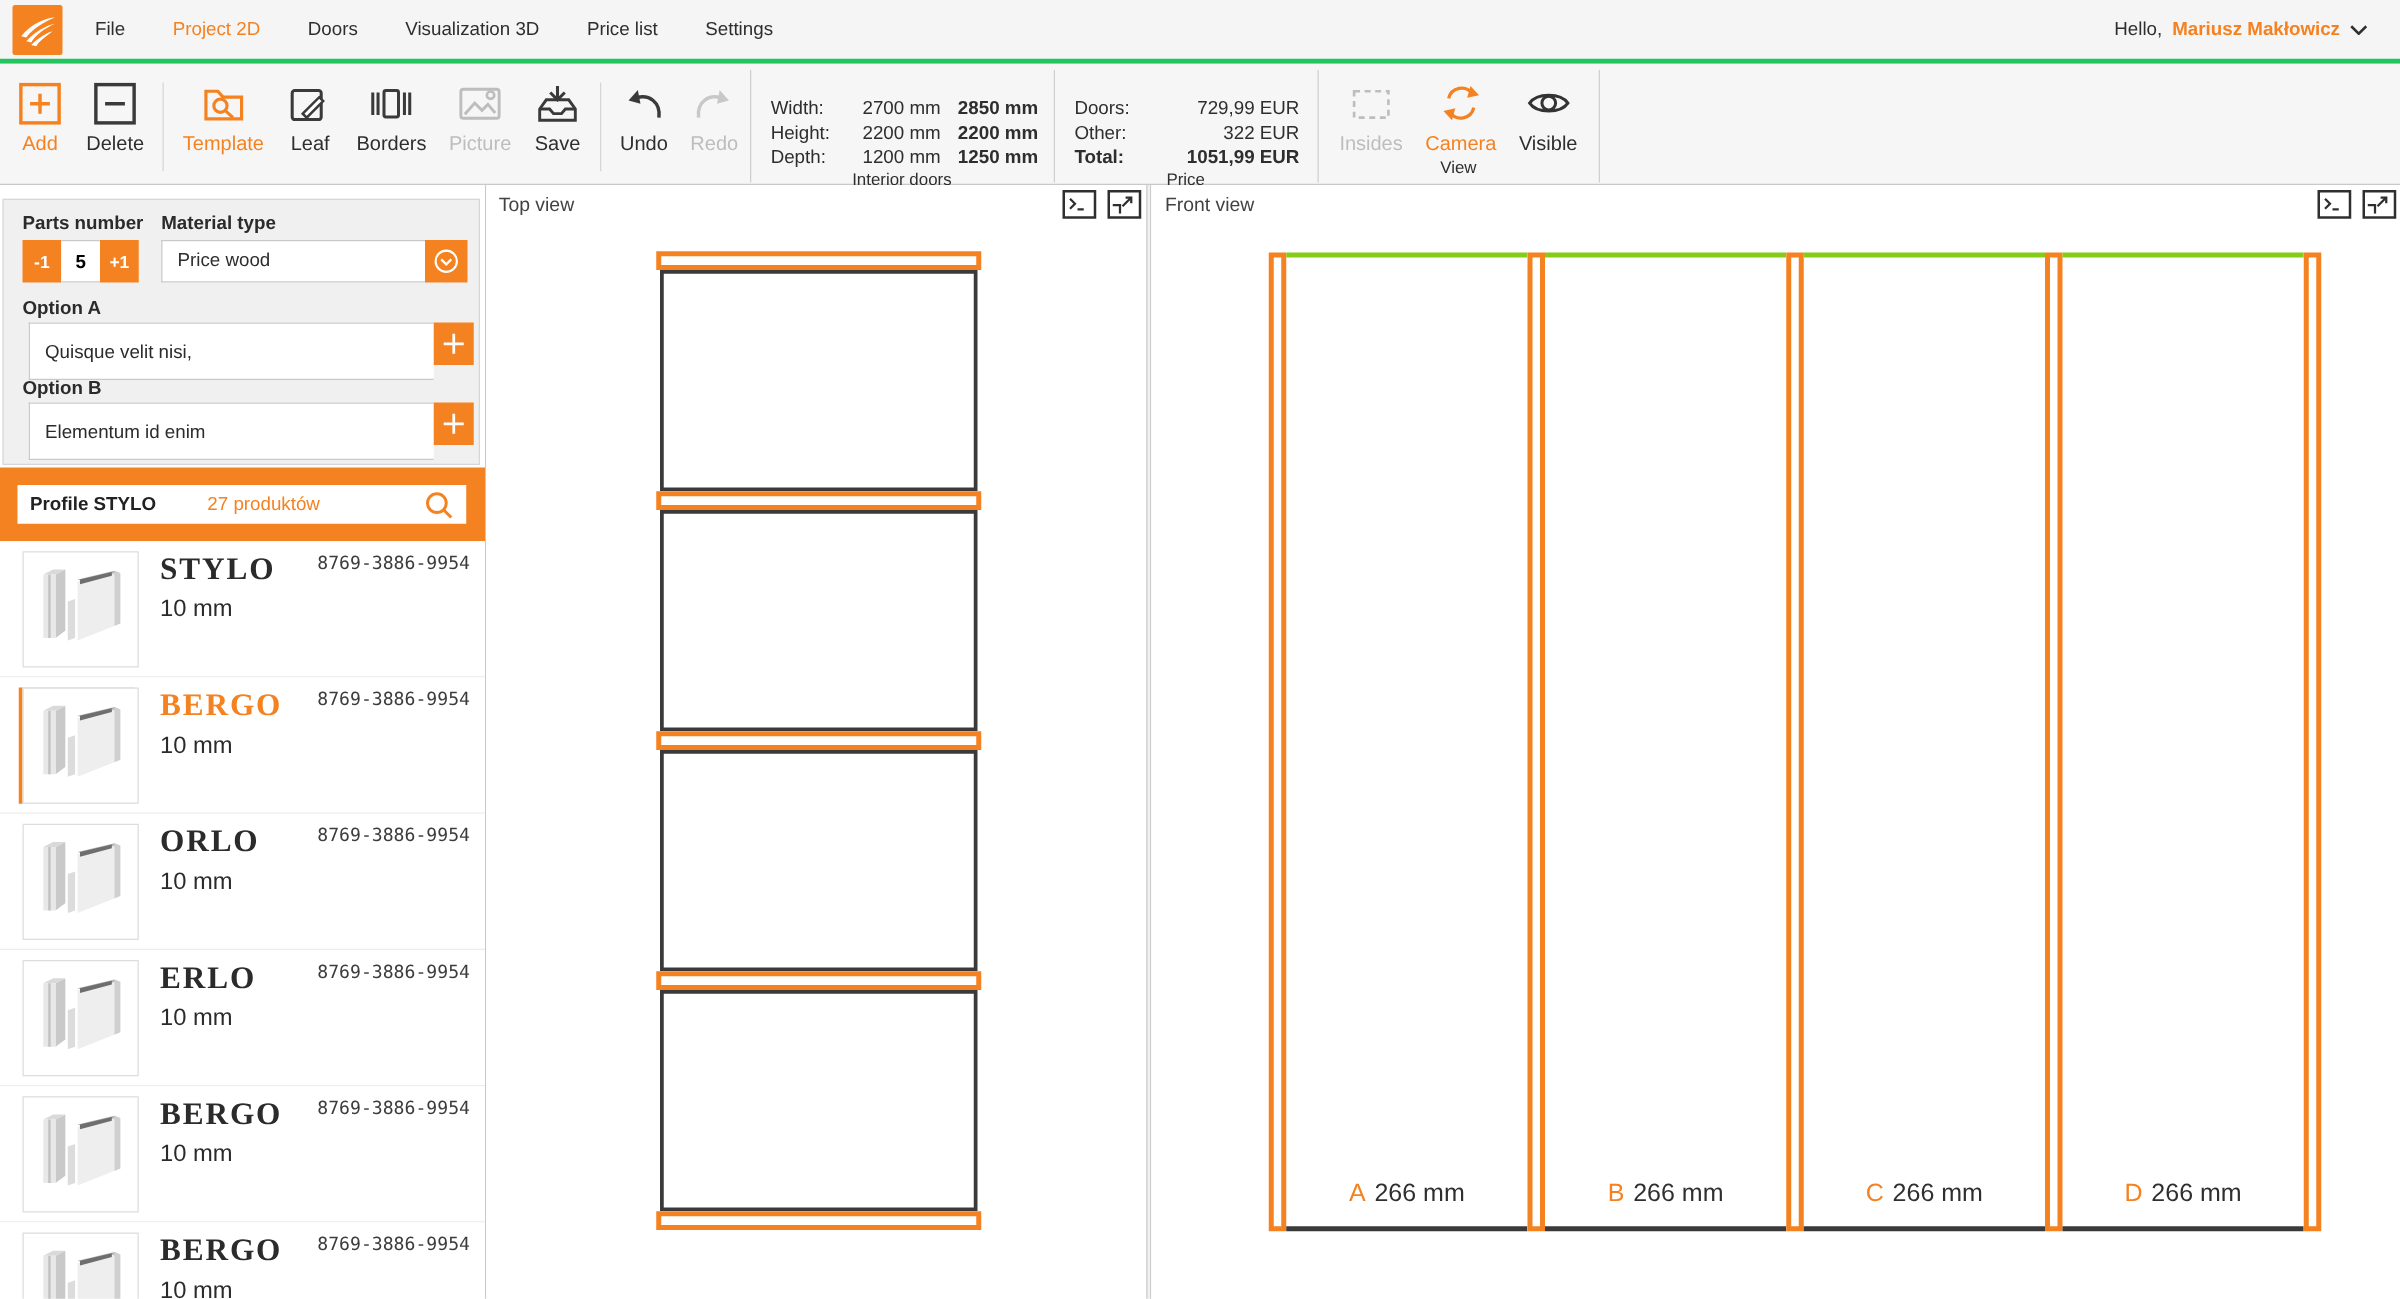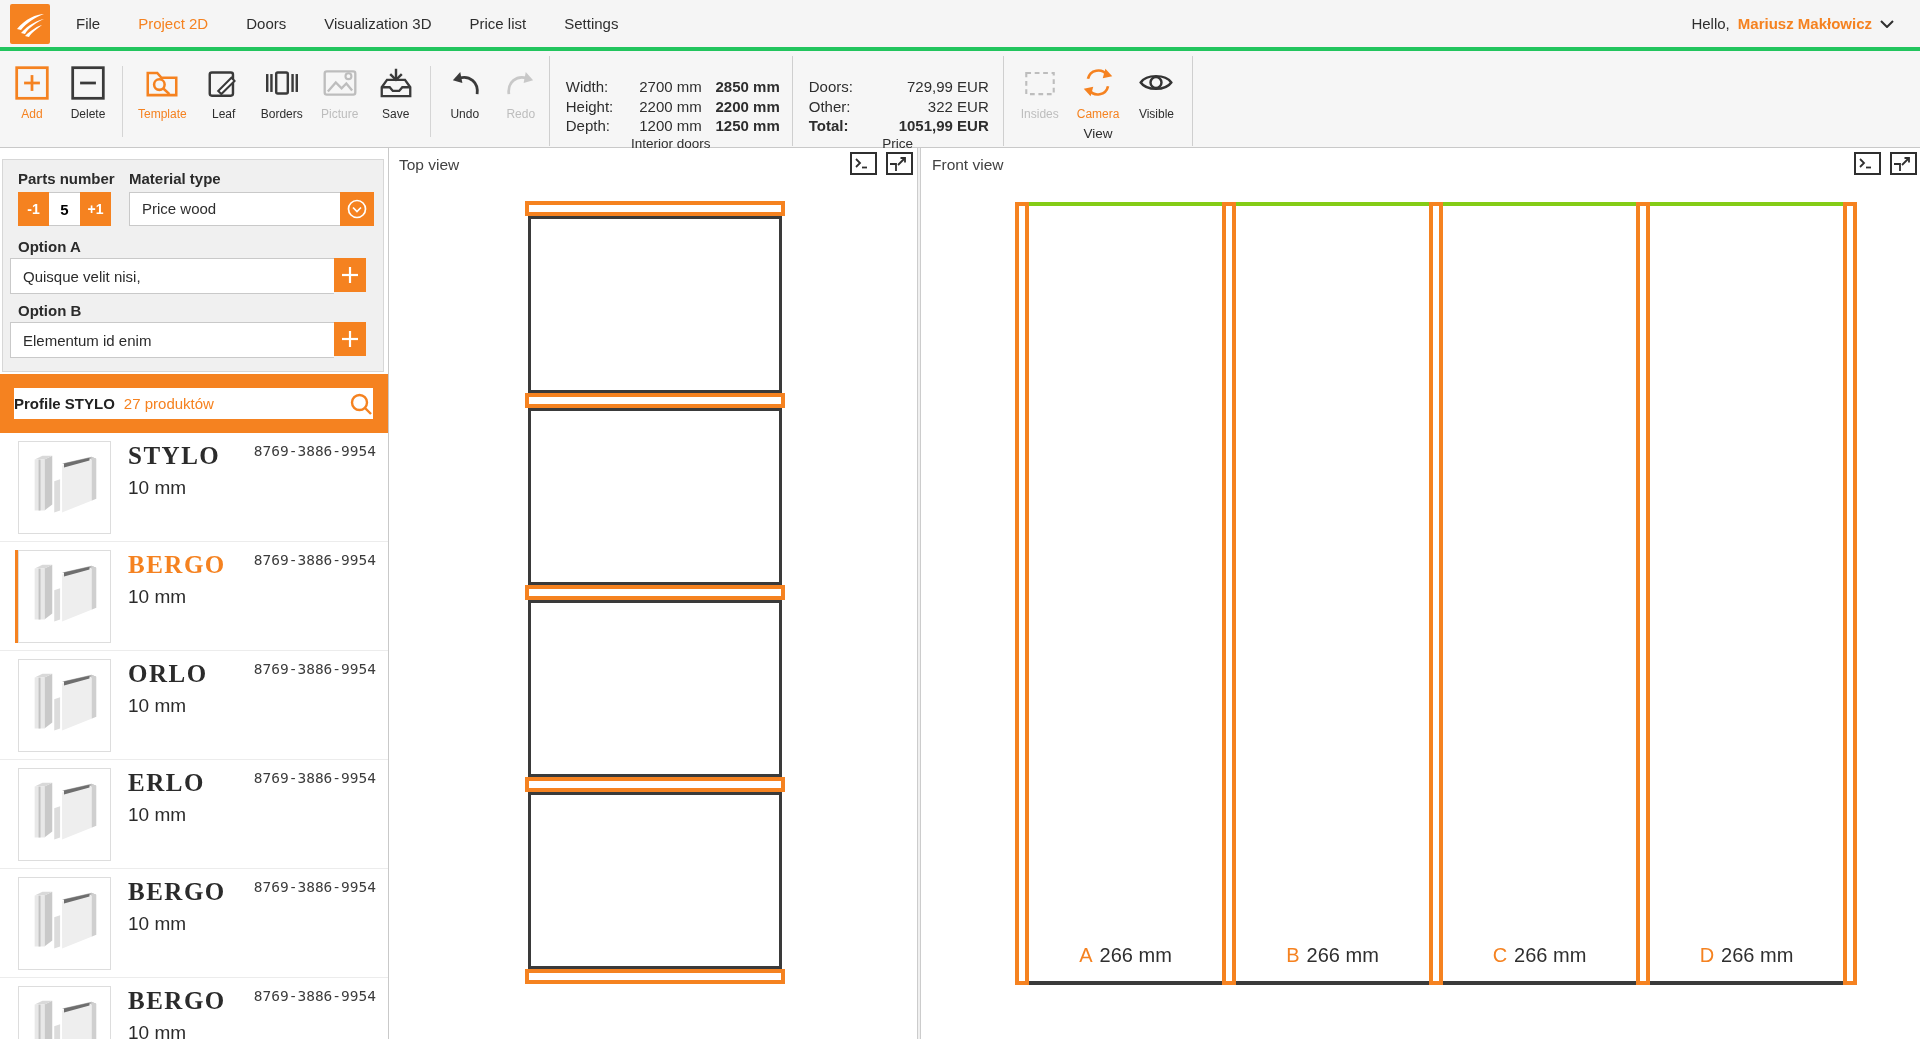--- a/index.html
+++ b/index.html
@@ -19,21 +19,21 @@
   .userbox { margin-left:auto; margin-right:26px; display:flex; align-items:center; gap:8px; font-size:15px; }
   .userbox b { color:#F58220; }
 
   
   .toolbar { position:absolute; left:0; top:51px; width:1920px; height:97px;
              background:#f6f6f6; border-bottom:1px solid #c9c9c9; display:flex; }
   .tgroup { display:flex; flex-direction:column; }
   .tgroup-content { flex:1; display:flex; align-items:flex-start; padding-top:13px; }
   .tgroup-label { text-align:center; font-size:13.5px; color:#2e2e2e; padding-bottom:6px; }
   .tbtn { display:flex; flex-direction:column; align-items:center; gap:5px; padding:0 9px; }
-  .tbtn .tlabel { font-size:12px; color:#2e2e2e; }
+  .tbtn .tlabel { font-size:16px; color:#2e2e2e; }
   .tbtn.accent .tlabel { color:#F58220; }
   .tbtn.disabled .tlabel { color:#bdbdbd; }
   .vsep-s { width:1px; background:#d5d5d5; align-self:stretch; margin:2px 6px 10px 6px; }
   .vsep-g { width:1px; background:#cfcfcf; margin:5px 0 1px 0; }
   .dims { padding:13px 12px 0 16px; font-size:15px; }
   .dims-row { display:grid; grid-template-columns:60px 76px 78px; line-height:19.5px; }
   .dims-row .c2 { text-align:right; }
   .dims-row .c3 { text-align:right; font-weight:bold; }
   .price { padding:13px 14px 0 16px; font-size:15px; }
   .price-row { display:grid; grid-template-columns:58px 122px; line-height:19.5px; }
@@ -50,28 +50,28 @@
   .step-btn { width:31px; height:34px; background:#F58220; color:#fff; font-weight:bold;
               font-size:14px; border:0; display:flex; align-items:center; justify-content:center; }
   .step-val { width:31px; height:34px; border:1px solid #c9c9c9; border-left:0; border-right:0;
               background:#fff; text-align:center; font-weight:bold; font-size:15px;
               font-family:"Liberation Sans", sans-serif; }
   .select { position:absolute; left:126px; top:32px; width:245px; height:34px; display:flex; }
   .select .field { flex:1; background:#fff; border:1px solid #c9c9c9; border-right:0;
                    line-height:32px; padding-left:12px; }
   .sq-btn { width:34px; height:34px; background:#F58220; border:0; flex:none;
             display:flex; align-items:center; justify-content:center; }
-  .optrow { position:absolute; left:7px; width:356px; height:36px; display:flex; }
+  .optrow { position:absolute; left:20px; width:356px; height:46px; display:flex; }
   .optrow input { flex:1; border:1px solid #c9c9c9; border-right:0; padding-left:12px;
                   font-size:15px; font-family:"Liberation Sans", sans-serif; color:#2b2b2b; background:#fff; }
   .optrow .sq-btn { width:32px; }
 
   .searchbar { position:absolute; left:0; top:226px; width:389px; height:59px; background:#F58220; }
   .searchfield { position:absolute; left:14px; top:14px; width:359px; height:31px; background:#fff;
-                 display:flex; align-items:center; padding:0 0; font-size:15px; }
+                 display:flex; align-items:center; padding:0 10px; font-size:15px;gap:32px; }
   .searchfield .s-title { font-weight:bold; color:#222; }
   .searchfield .s-count { color:#F58220; margin-left:9px; }
   .searchfield .s-icon { margin-left:auto; display:flex; }
 
   .plist { position:absolute; left:0; top:285px; right:0; }
   .product-item { height:109px; border-bottom:1px solid #ececec; position:relative;
                   display:flex; padding:8px 12px 0 18px; background:#fff; }
   .p-thumb { width:93px; height:93px; border:1px solid #ddd; background:#fff; flex:none; }
   .product-item.selected .p-thumb { box-shadow:-3px 0 0 #F58220; }
   .p-text { margin-left:17px; padding-top:2px; }

